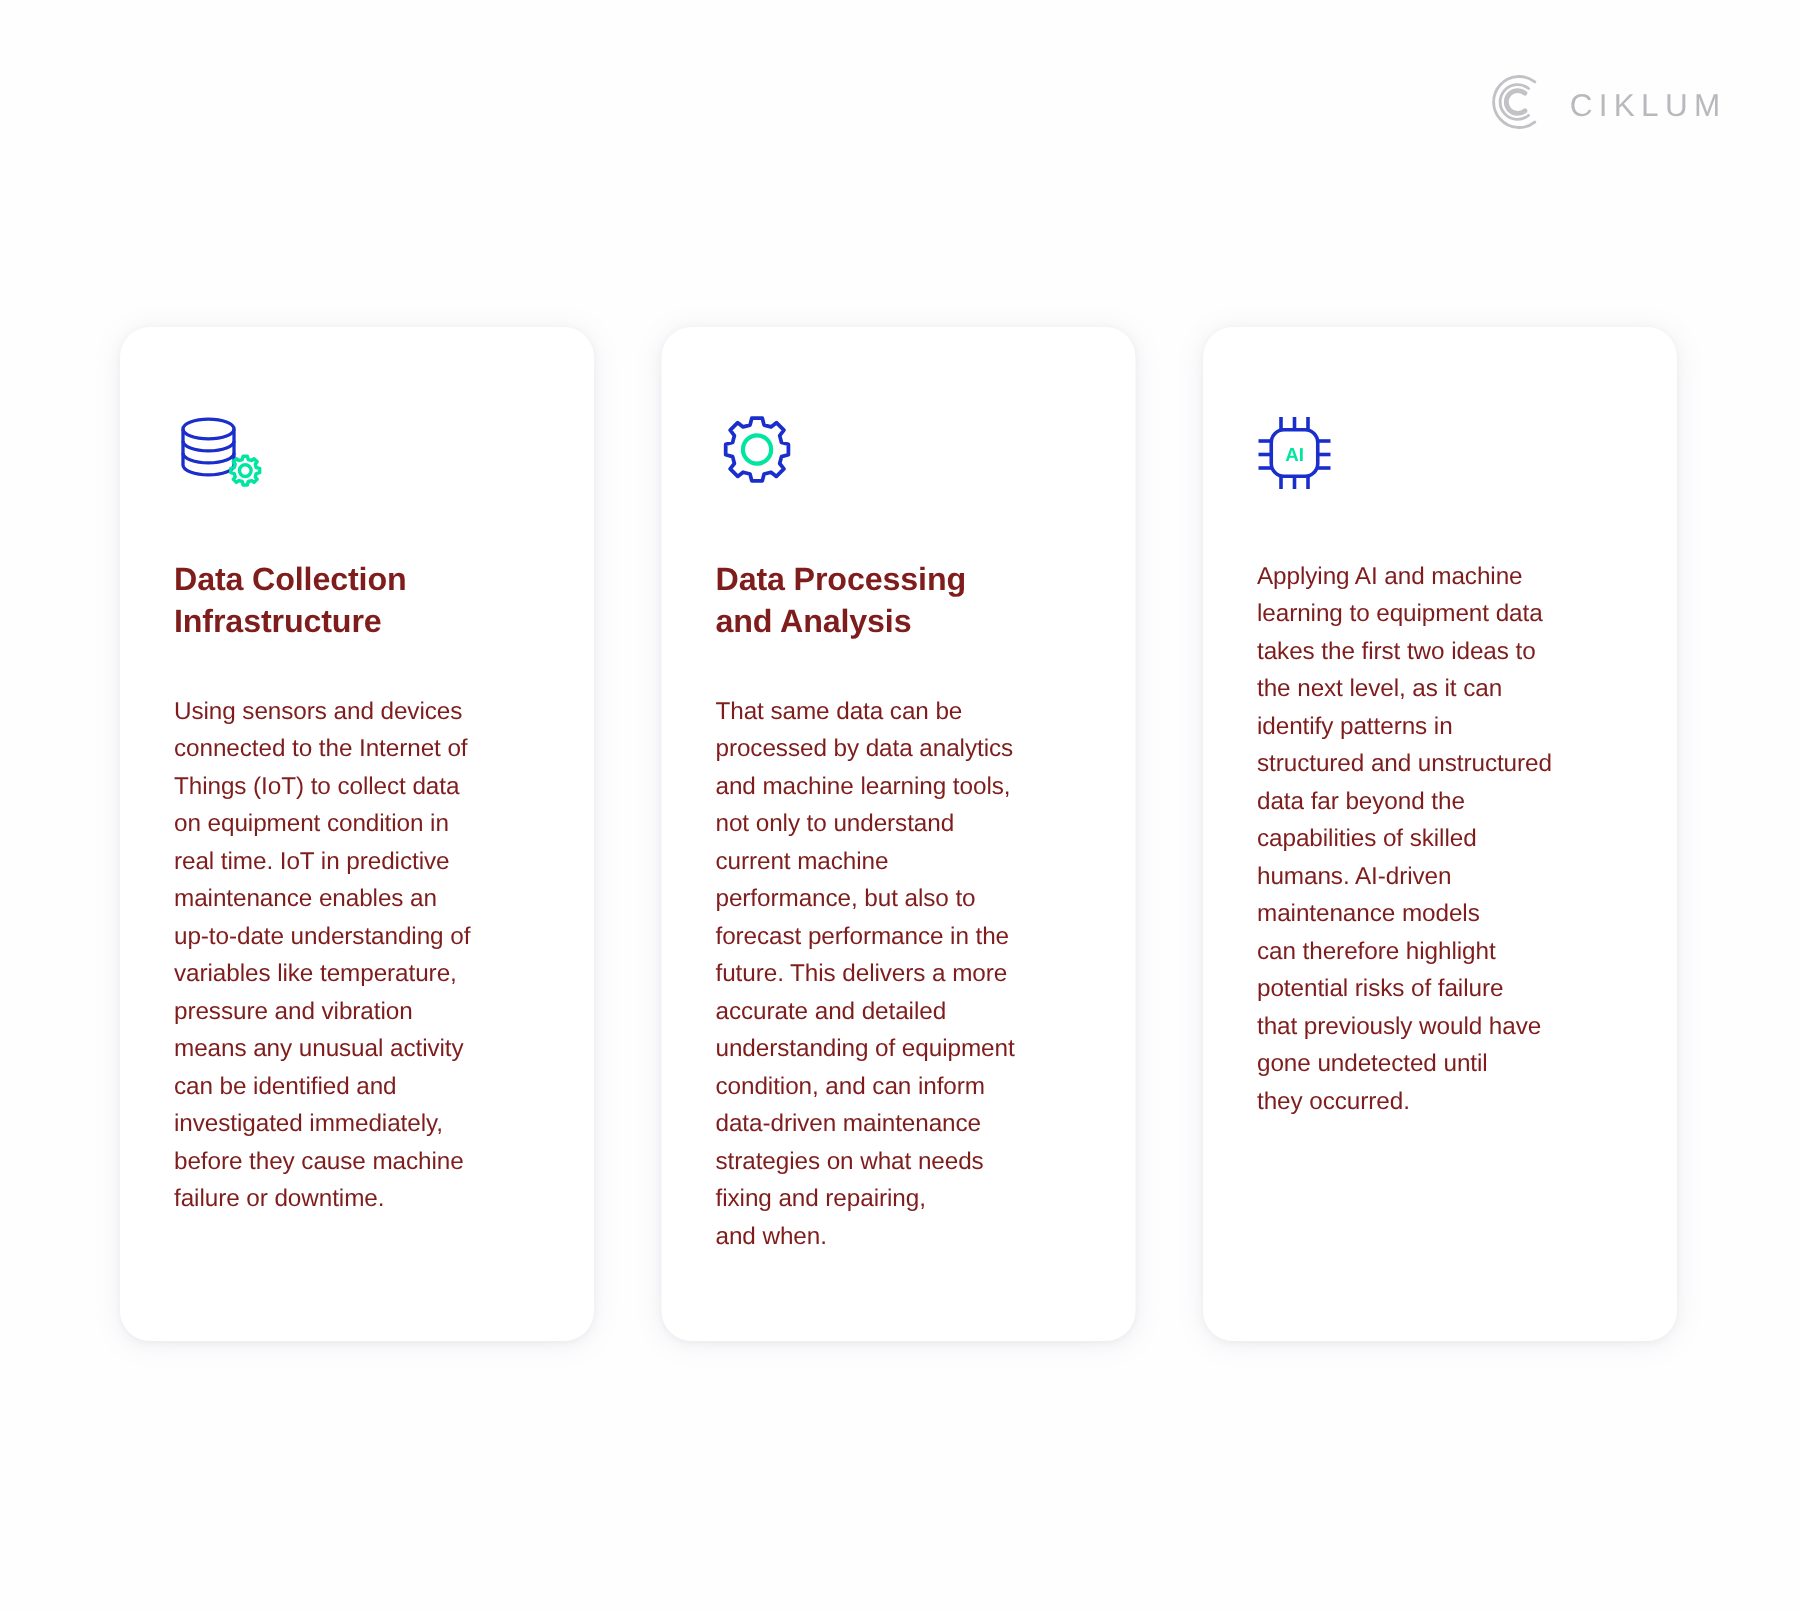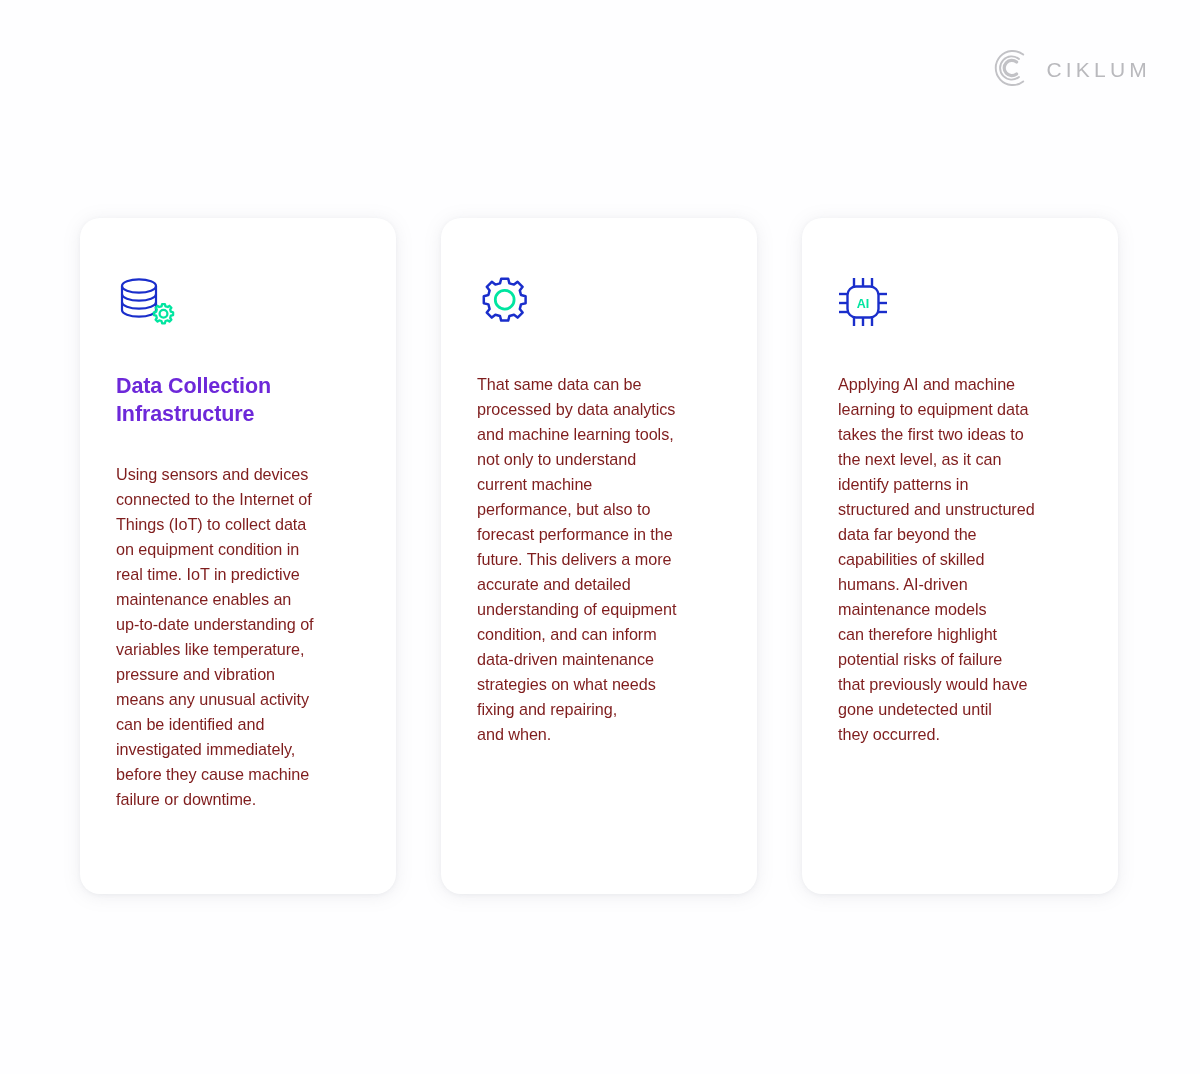--- a/index.html
+++ b/index.html
@@ -63,21 +63,21 @@
     height: 56px;
     margin-bottom: 40px;
     display: flex;
     align-items: flex-start;
   }
 
   .card-title {
     font-size: 21.5px;
     line-height: 28px;
     font-weight: 700;
-    color: #6d28d9;
+    color: #7f1d1d;
     letter-spacing: -0.1px;
     margin-bottom: 34px;
     white-space: pre-line;
   }
 
   .card-body {
     font-size: 16.2px;
     line-height: 25px;
     color: #7f1d1d;
     letter-spacing: -0.05px;
@@ -153,20 +153,22 @@
                      L20.6 -6.8 L20.6 0.2 L16.0 1.4 L14.8 6.0 L17.6 9.6
                      L12.6 14.6 L9.0 11.8 L4.4 13.0 L3.2 17.6 L-3.8 17.6
                      L-5.0 13.0 L-9.6 11.8 L-13.2 14.6 L-18.2 9.6 L-15.4 6.0
                      L-16.6 1.4 L-21.2 0.2 L-21.2 -6.8 L-16.6 -8.0 L-15.4 -12.6
                      L-18.2 -16.2 L-13.2 -21.2 L-9.6 -18.4 L-5.0 -19.6 L-3.8 -24.2
                      L3.2 -24.2 Z" stroke="#1a2ecb" stroke-width="2.5" fill="none" stroke-linejoin="round"></path>
             <circle cx="-0.3" cy="-3.3" r="9.4" stroke="#00e5a0" stroke-width="2.8" fill="none"></circle>
           </g>
         </svg>
       </div>
+      <div class="card-title">Data Processing
+and Analysis</div>
       <div class="card-body">That same data can be
 processed by data analytics
 and machine learning tools,
 not only to understand
 current machine
 performance, but also to
 forecast performance in the
 future. This delivers a more
 accurate and detailed
 understanding of equipment

